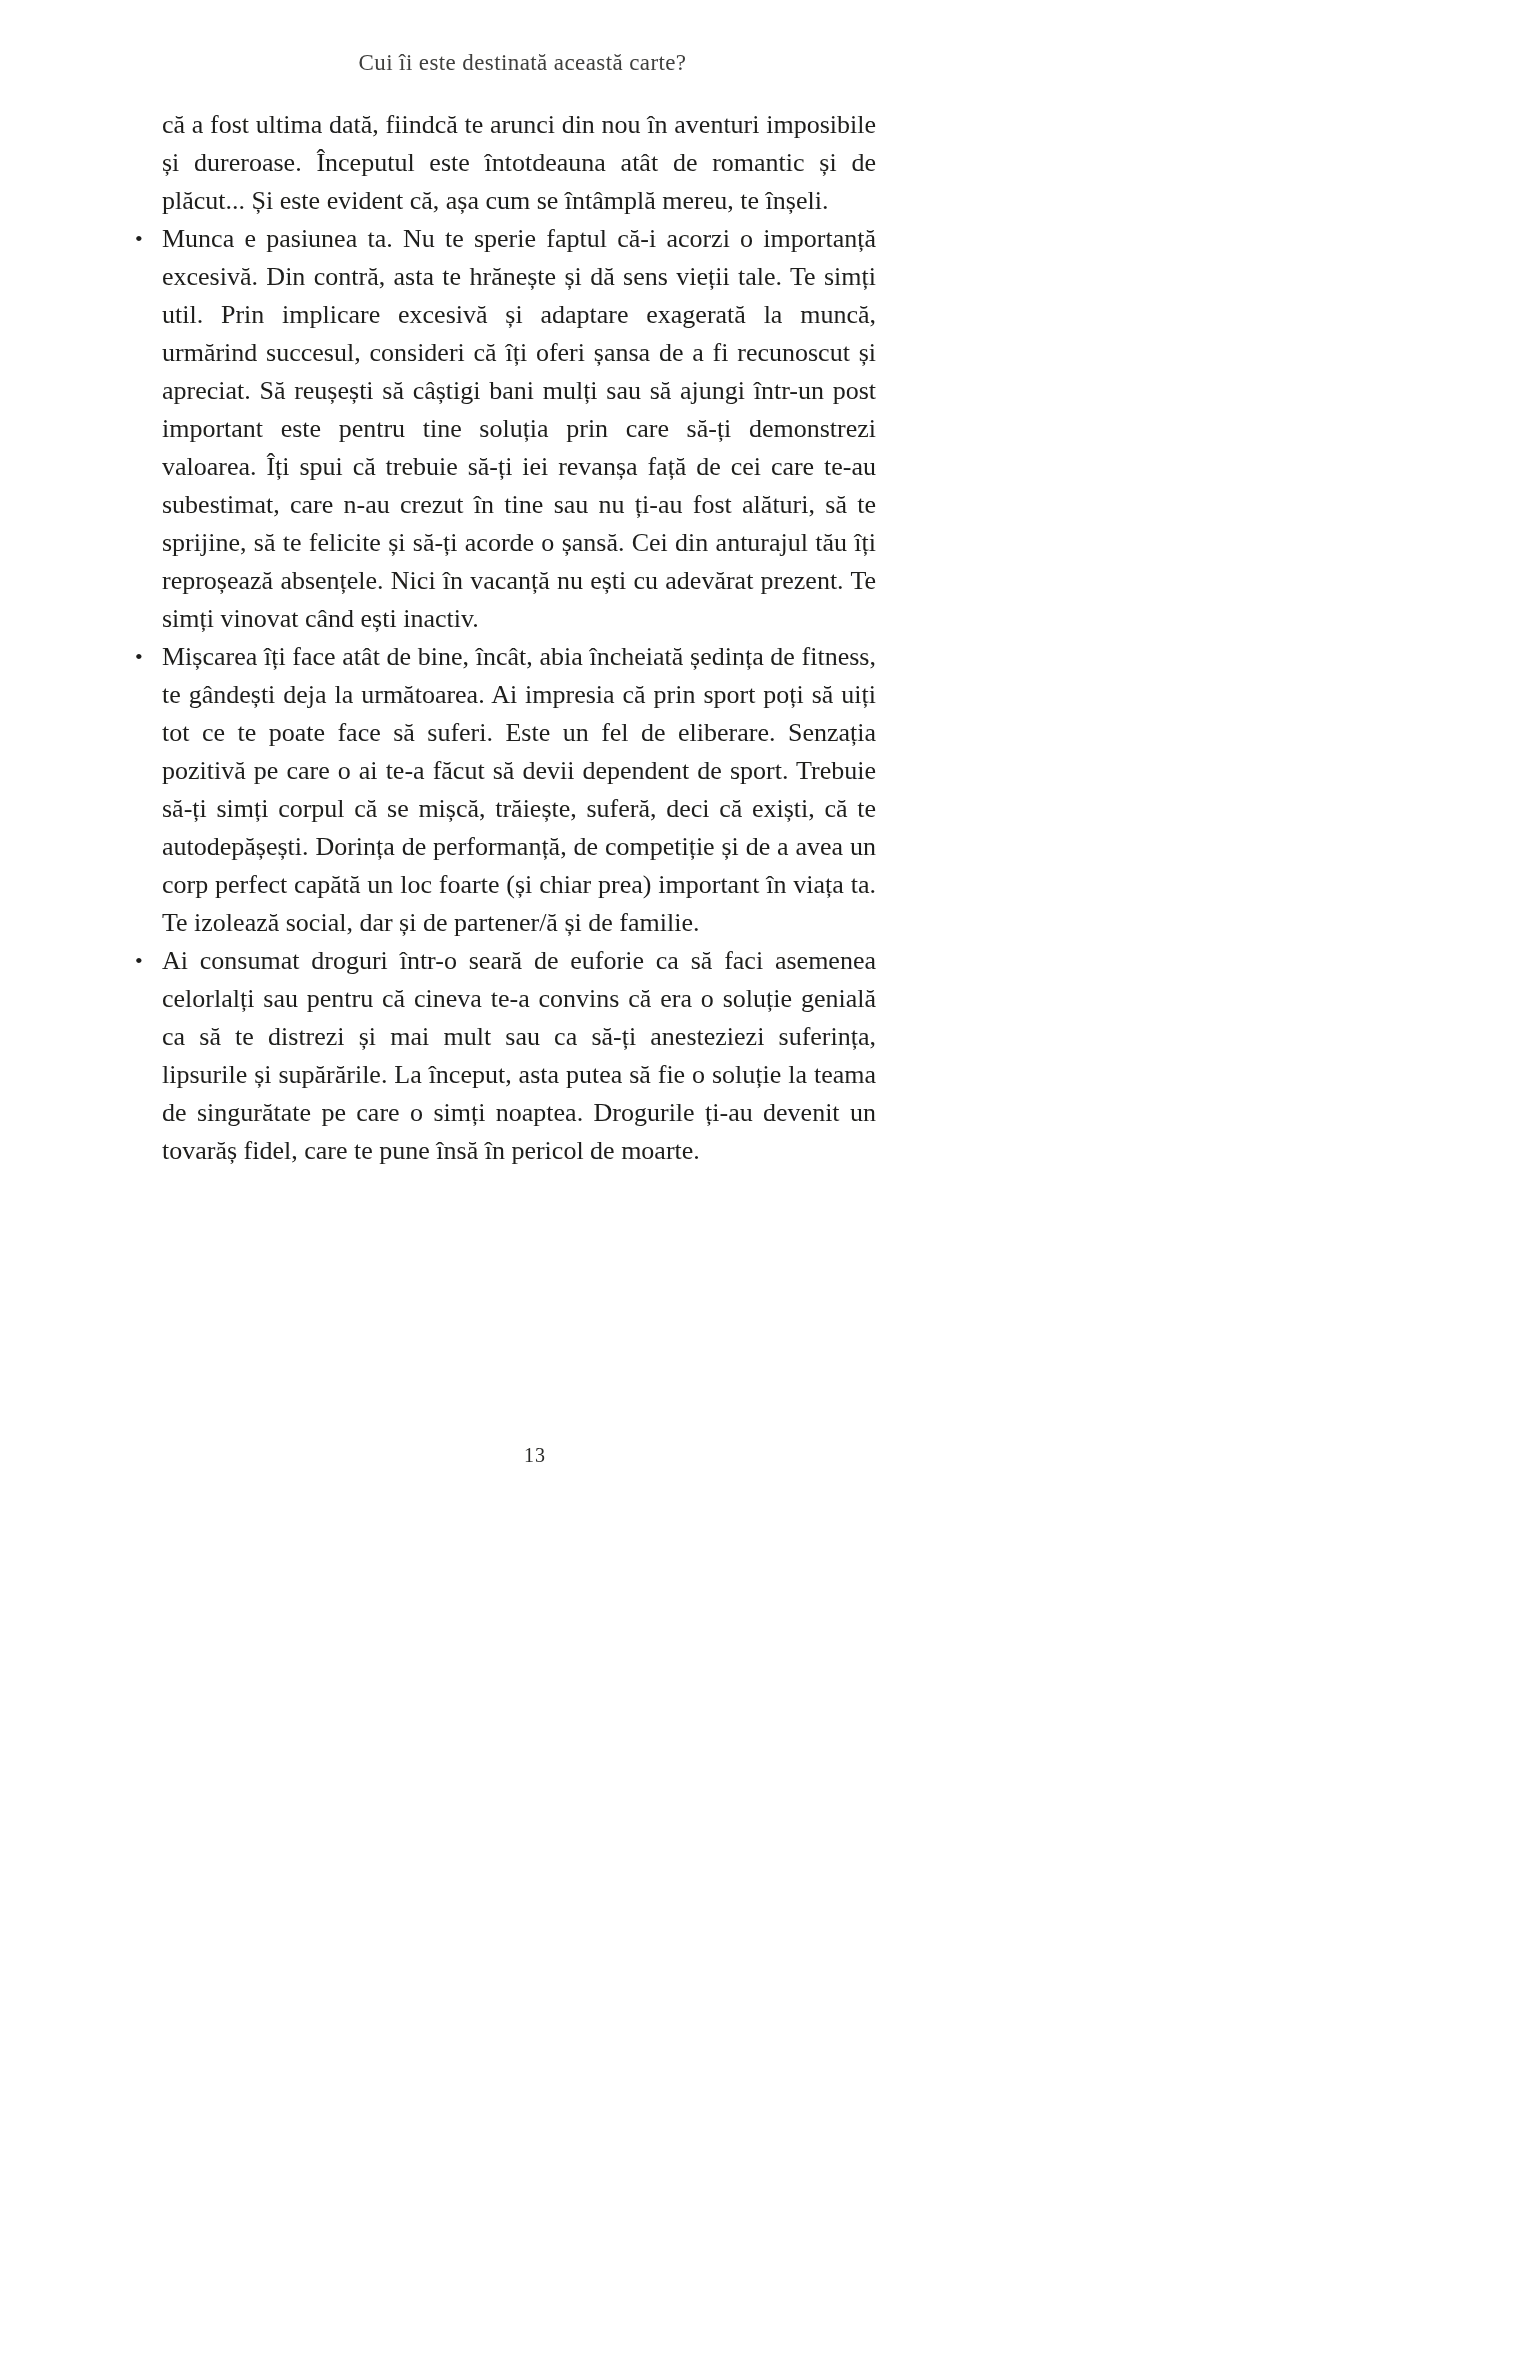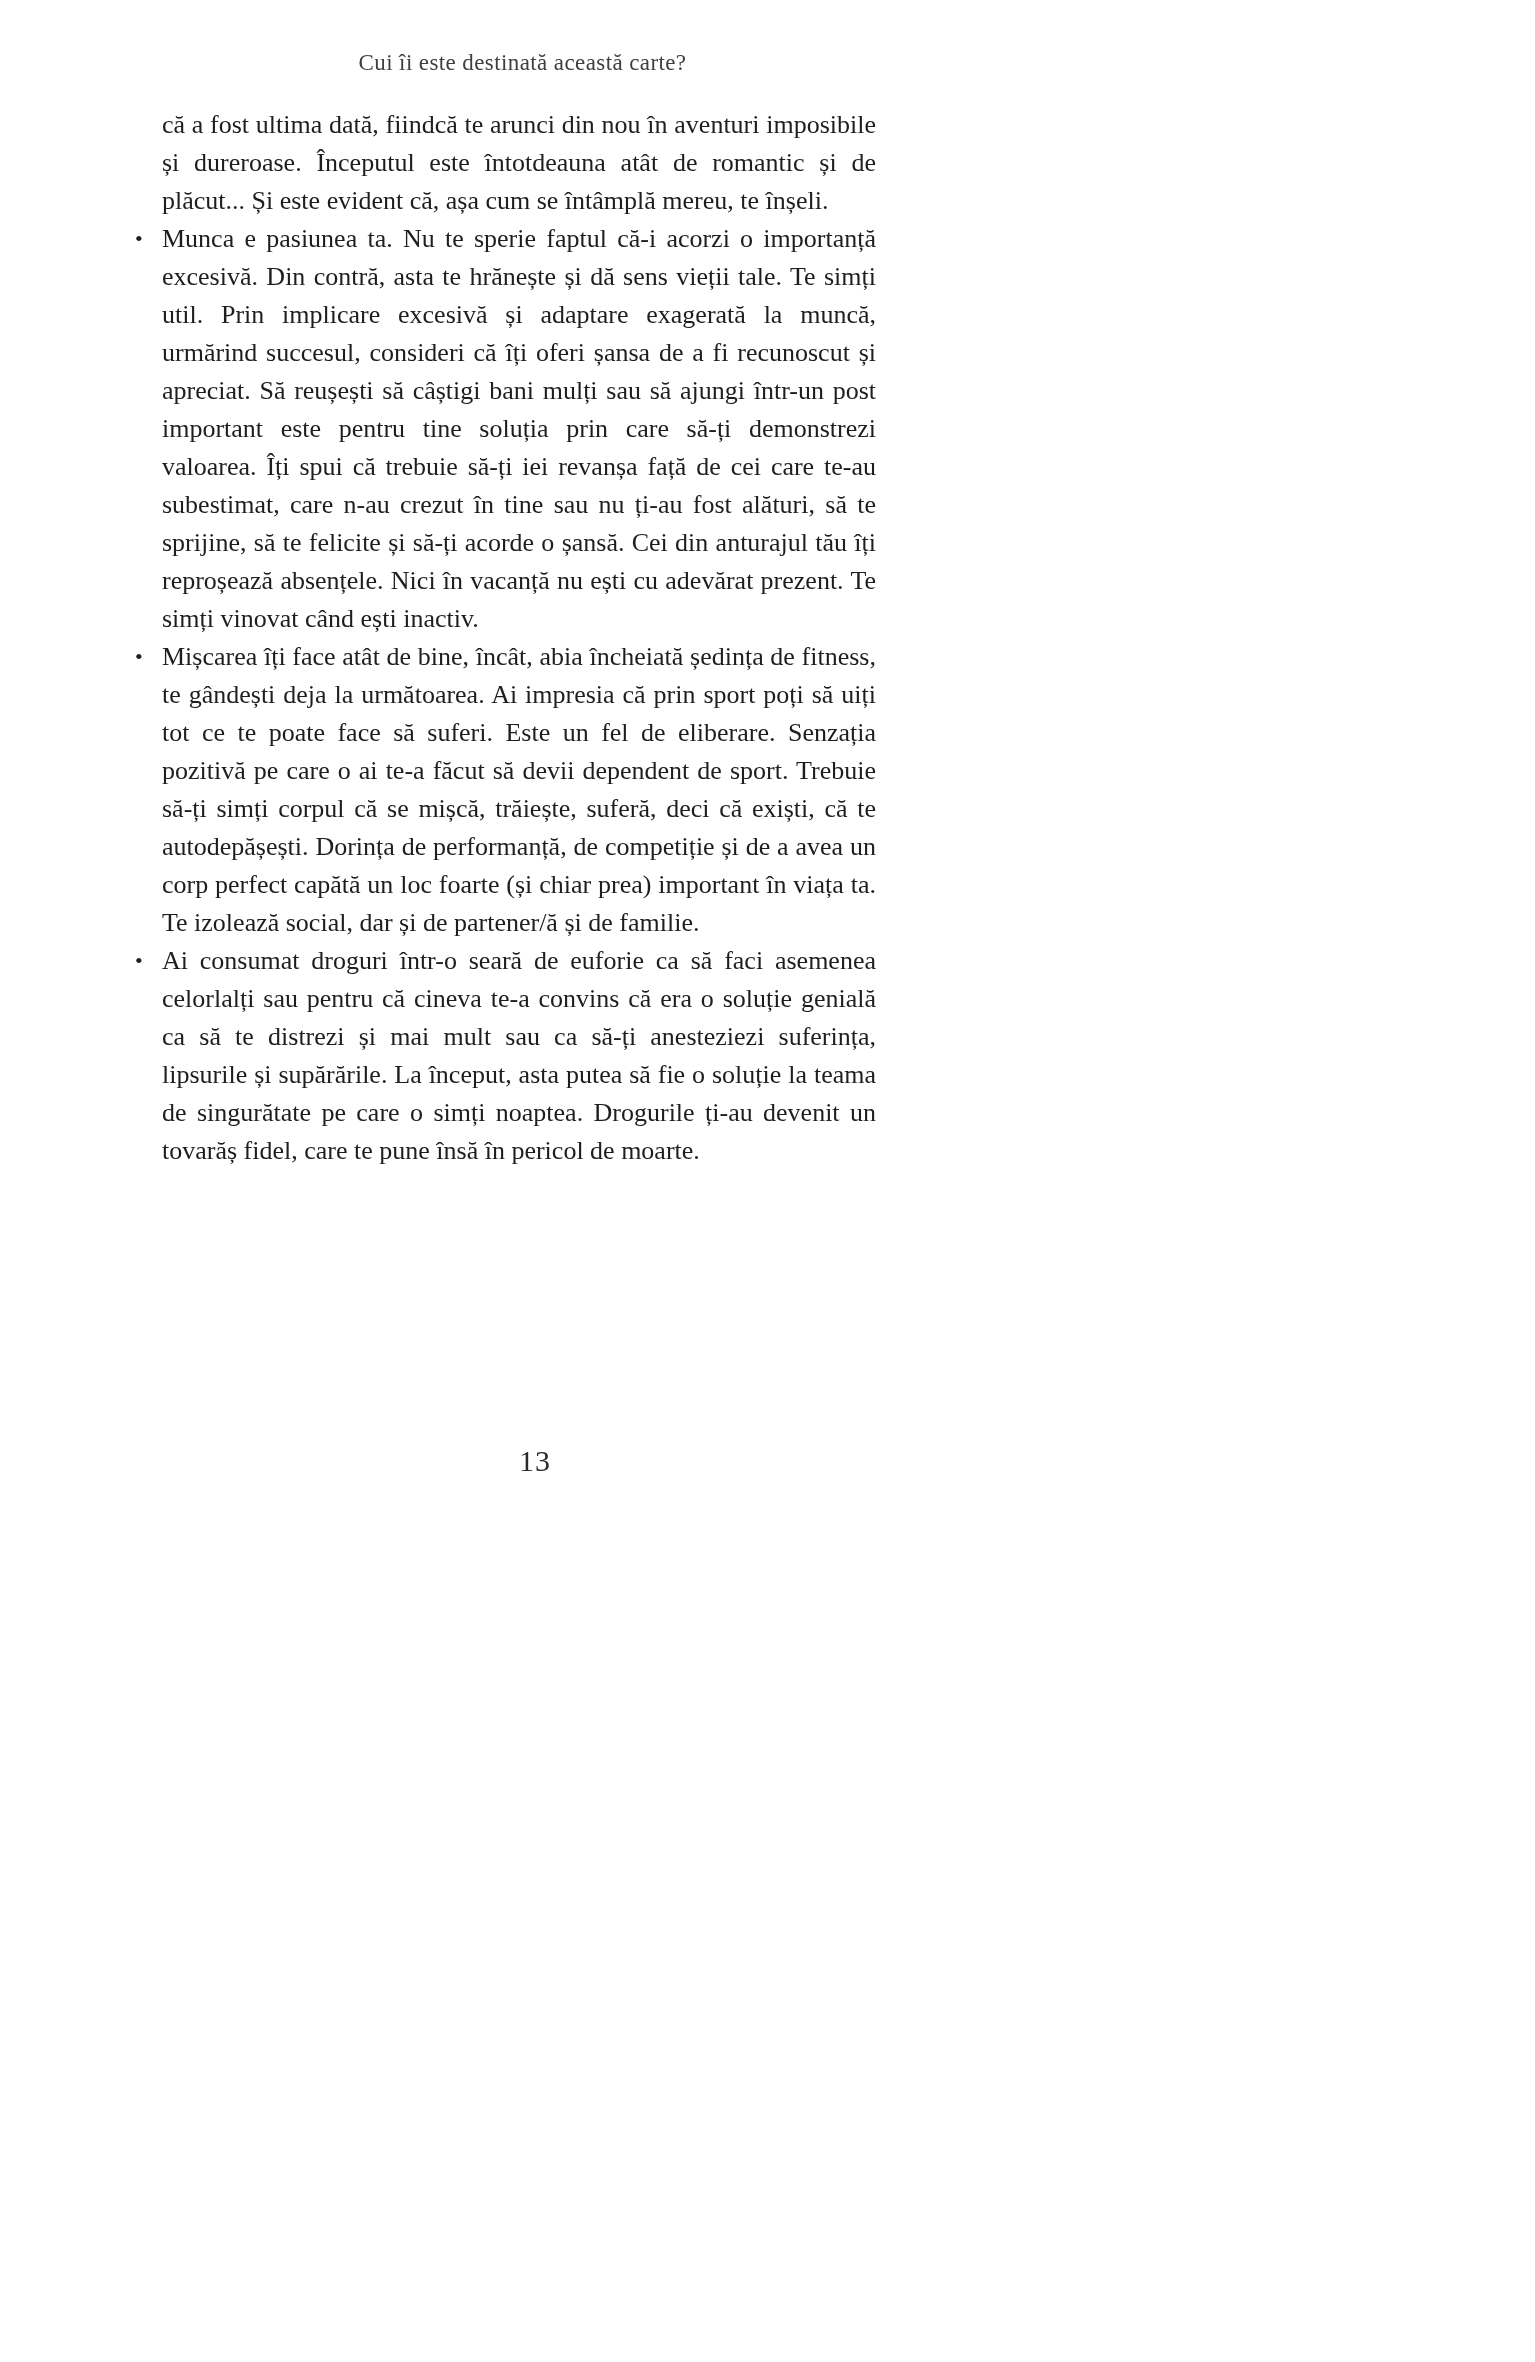--- a/index.html
+++ b/index.html
@@ -63,21 +63,21 @@
     line-height: 38px;
     color: #1e1e1c;
   }
 
   .page-number {
     position: absolute;
     top: 1444px;
     left: 178px;
     width: 714px;
     text-align: center;
-    font-size: 30px;
+    font-size: 20px;
     color: #2a2a28;
     letter-spacing: 1px;
   }
 </style>
 </head>
 <body>
 
 <div class="page">
 
   <div class="running-header">Cui îi este destinată această carte?</div>

